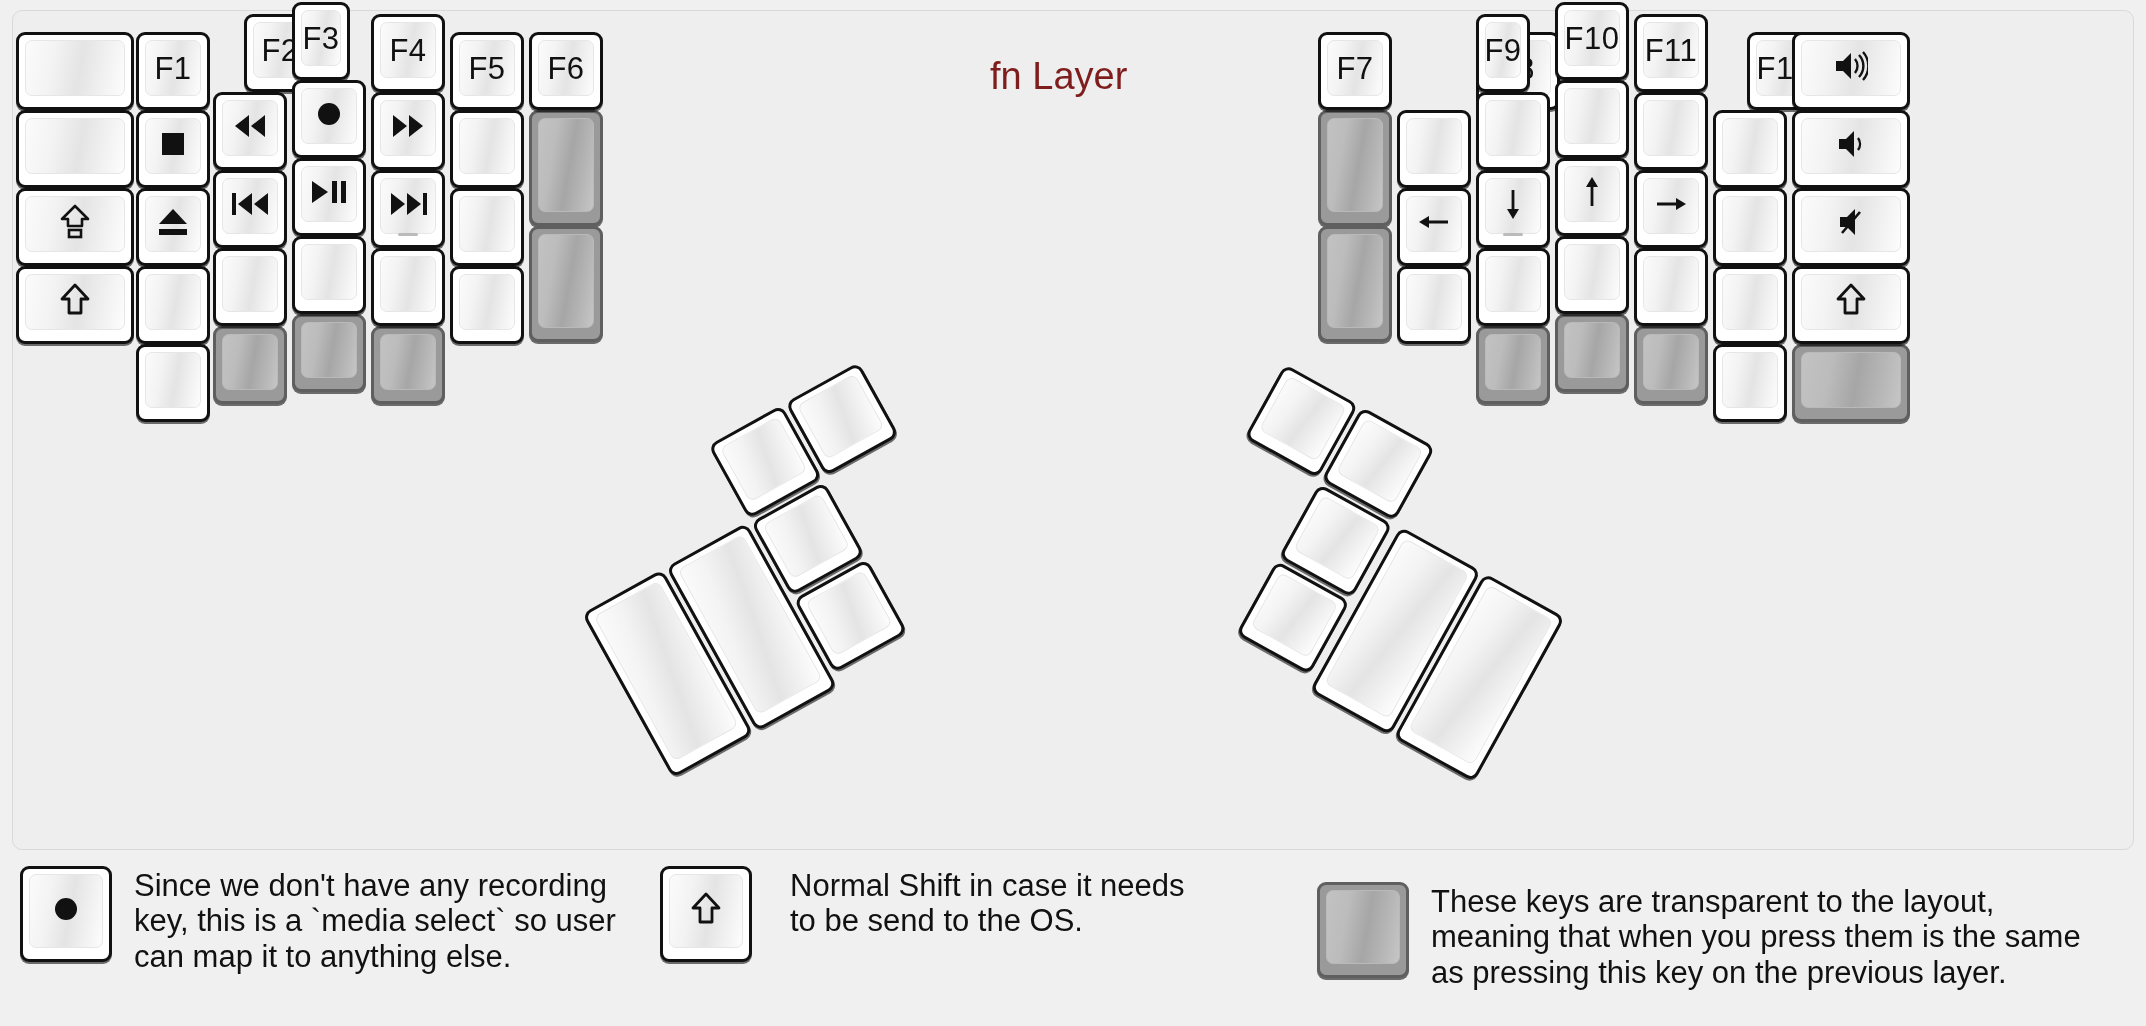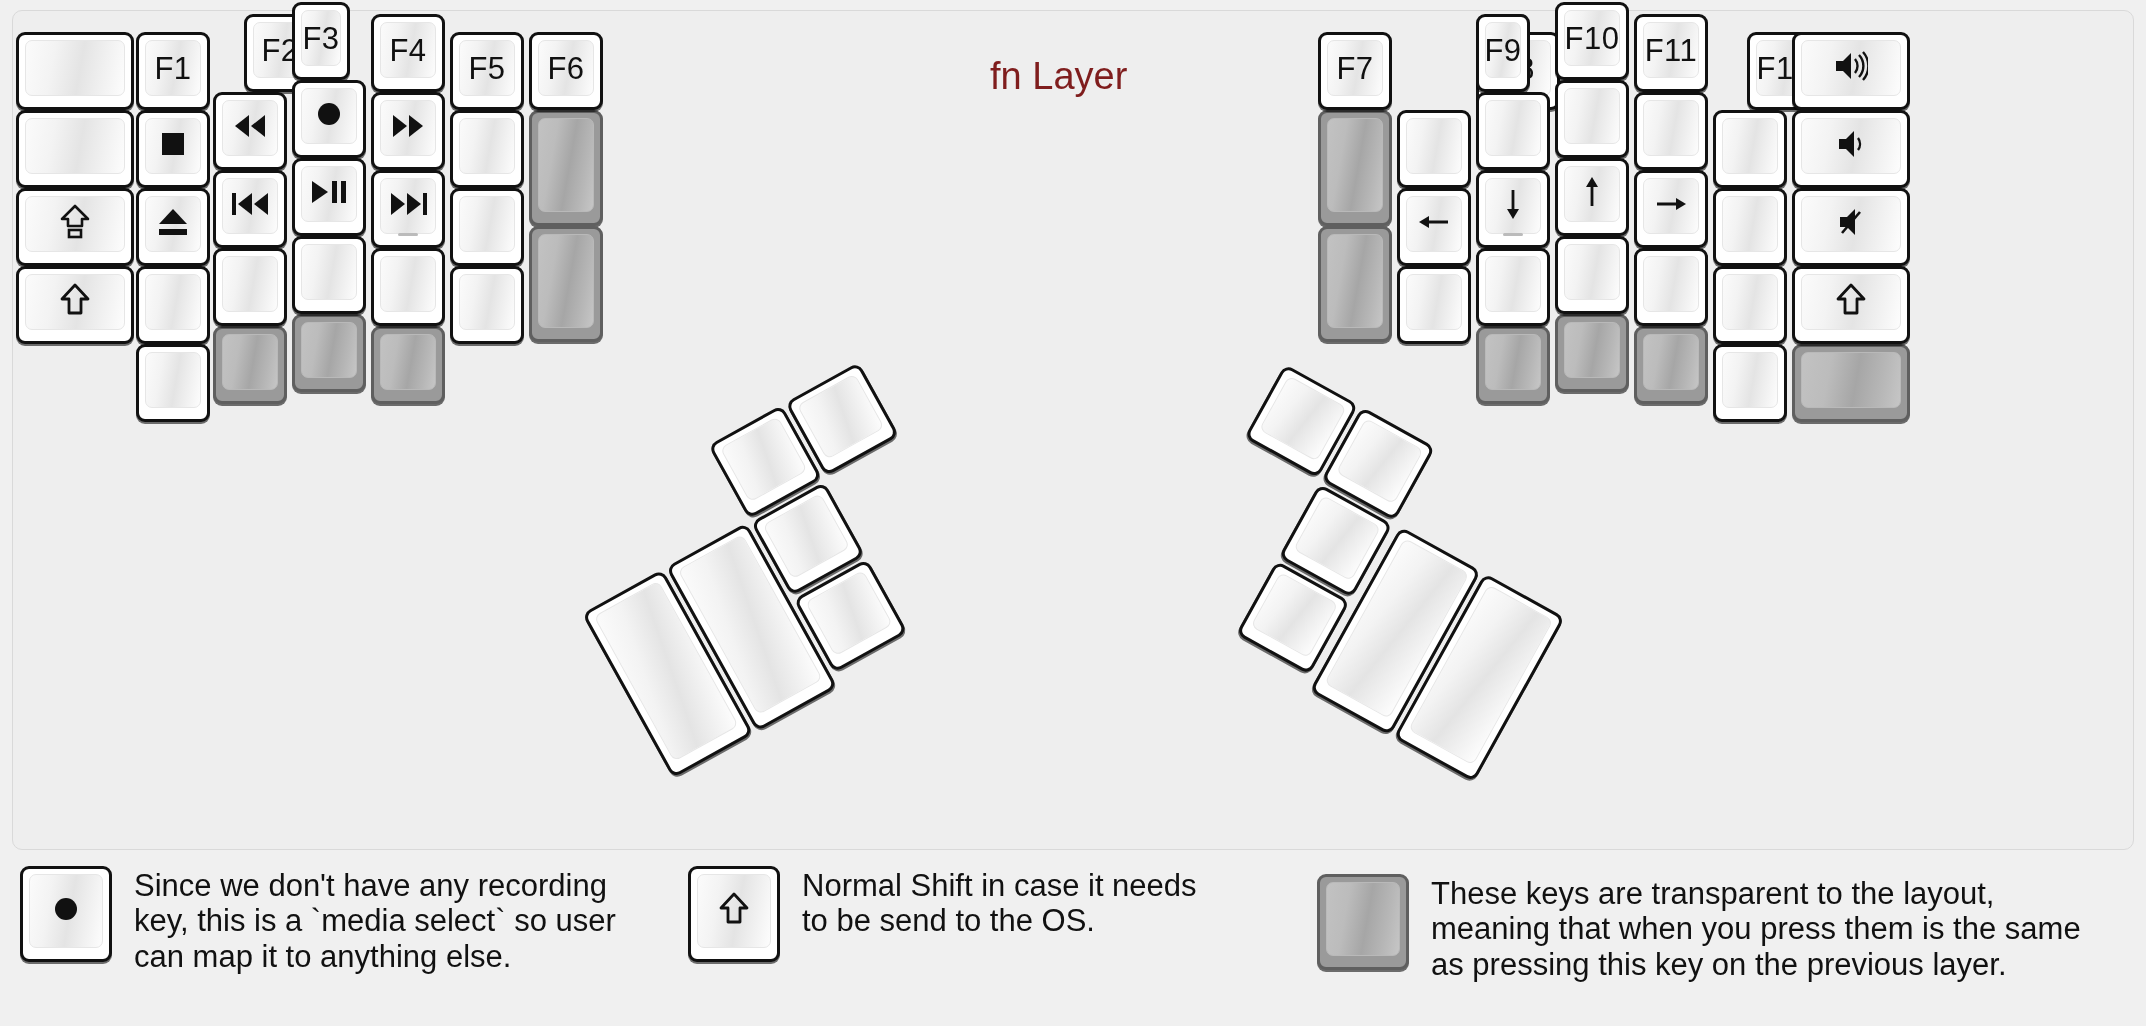--- a/index.html
+++ b/index.html
@@ -471,34 +471,34 @@
               <span class="glyph"><svg width="30" height="30" viewBox="0 0 30 30" xmlns="http://www.w3.org/2000/svg">
                   <circle cx="15" cy="15" r="11" fill="#111111"></circle>
                 </svg></span>
             </div>
           </div>
         </div>
         <div class="leg-text">Since we don't have any recording
 key, this is a `media select` so user
 can map it to anything else.</div>
       </div>
-      <div class="leg-item" style="left: 688px; top: 0px;">
+      <div class="leg-item" style="left: 660px; top: 0px; gap: 16px;">
         <div class="leg-key">
           <div class="key" style="left: 0px; top: 0px; width: 92px; height: 96px;">
             <div class="cap">
               <span class="glyph"><svg width="30" height="33" viewBox="0 0 30 33" xmlns="http://www.w3.org/2000/svg">
                   <path d="M15 2 L28 16 L21 16 L21 30 L9 30 L9 16 L2 16 Z" fill="none" stroke="#111111" stroke-width="2.8" stroke-linejoin="round"></path>
                 </svg></span>
             </div>
           </div>
         </div>
         <div class="leg-text">Normal Shift in case it needs
 to be send to the OS.</div>
       </div>
-      <div class="leg-item" style="left: 1270px; top: 8px; padding-left: 47px;">
+      <div class="leg-item" style="left: 1270px; top: 16px; padding-left: 47px;">
         <div class="leg-key">
           <div class="key trans" style="left: 0px; top: 0px; width: 92px; height: 96px;">
             <div class="cap"></div>
           </div>
         </div>
         <div class="leg-text">These keys are transparent to the layout,
 meaning that when you press them is the same
 as pressing this key on the previous layer.</div>
       </div>
     </div>

